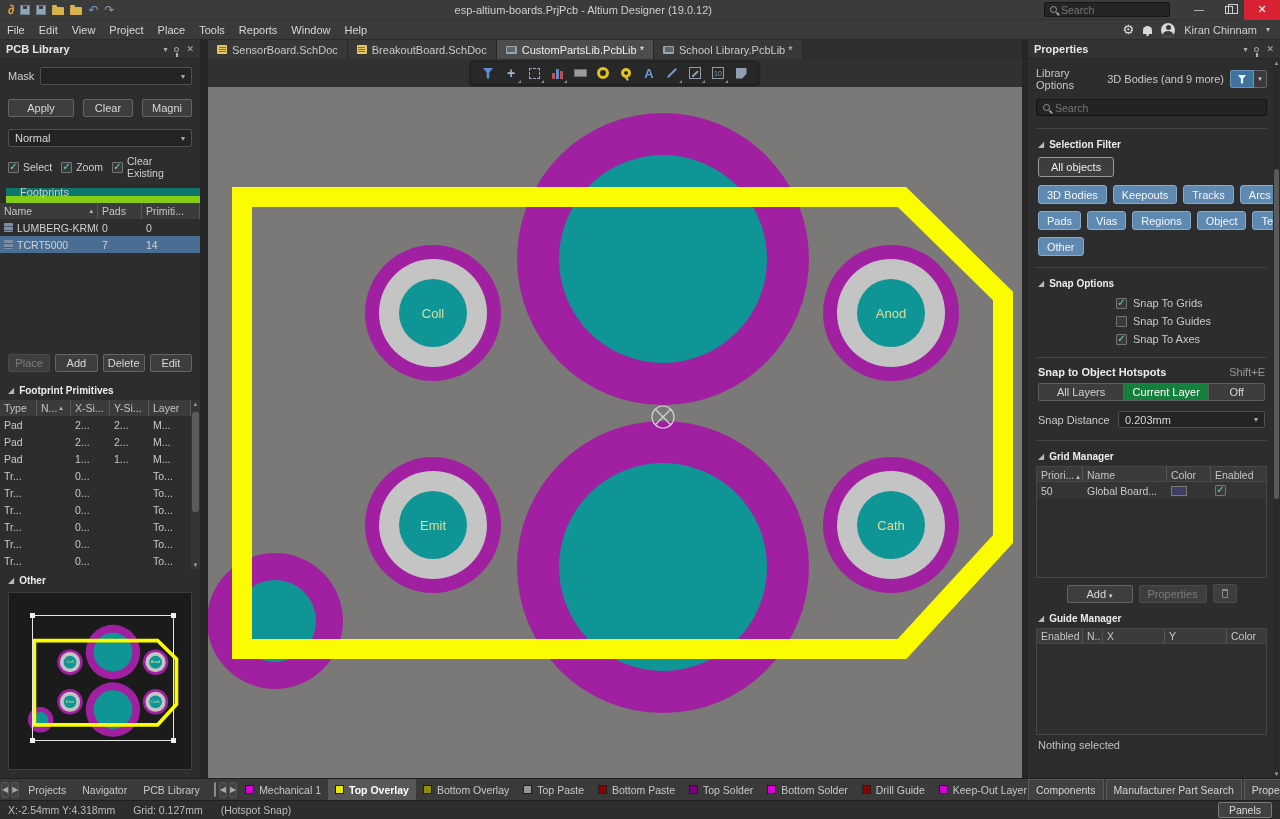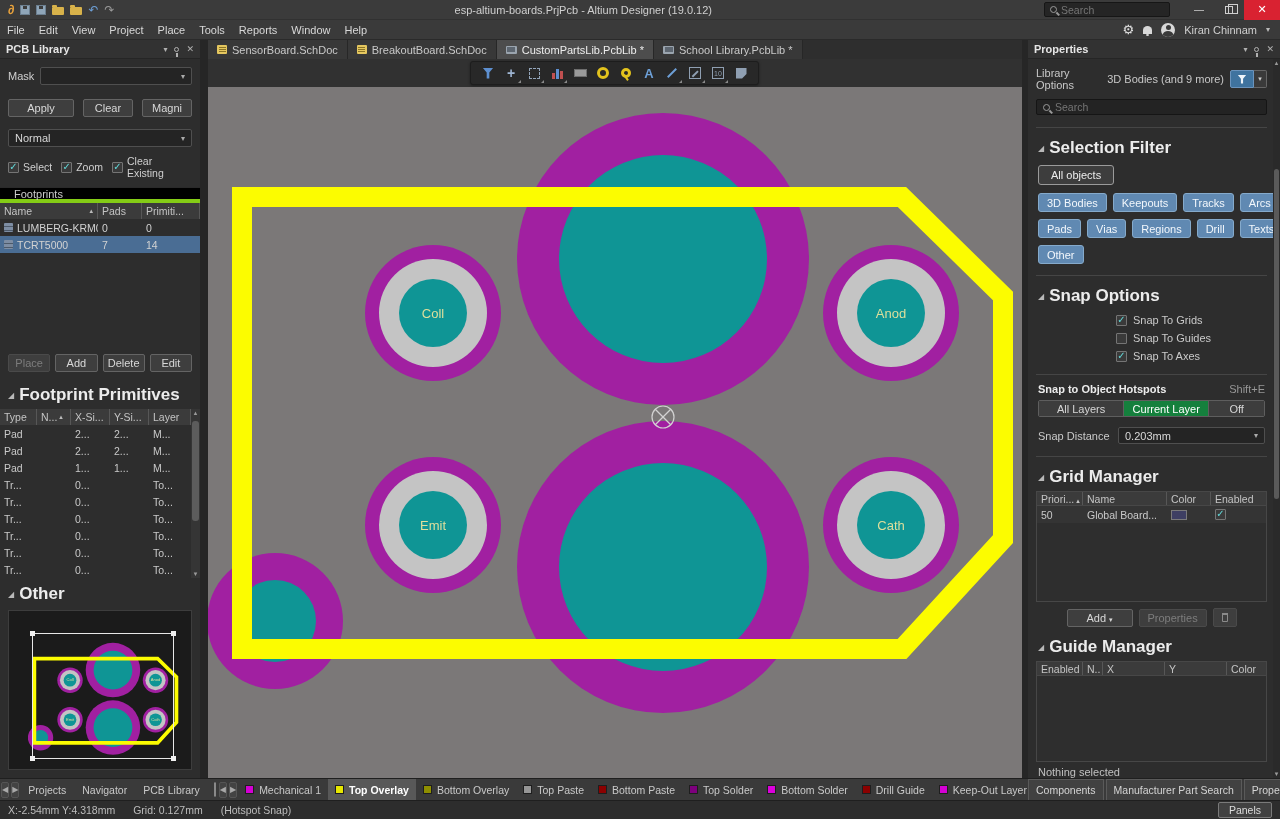--- a/index.html
+++ b/index.html
@@ -63,35 +63,35 @@
     font-family:inherit; padding:2px 8px; text-align:center; }
   .btn.disabled { color:#7d7d7d; border-color:#4a4a4a; }
   .cb { width:11px; height:11px; background:#3a3a3a; border:1px solid #757575; border-radius:1px; display:inline-flex;
     align-items:center; justify-content:center; flex:0 0 auto; }
   .cb.checked::after { content:"✓"; color:#62d8d8; font-size:10px; line-height:1; margin-top:-1px; }
   .dropdown { background:#242424; border:1px solid #4f4f4f; border-radius:2px; height:18px; display:flex;
     align-items:center; padding:0 6px; color:#d8d8d8; }
   .dropdown .dd-caret { margin-left:auto; font-size:8px; color:#aaa; }
   .sec-head { display:flex; align-items:center; gap:5px; padding:6px 8px 4px; }
   .sec-tri { color:#b8b8b8; font-size:8px; }
-  .sec-title { font-weight:bold; color:#ececec; font-size:17px; }
+  .sec-title { font-weight:bold; color:#ececec; font-size:10px; }
 
   
   .left-col { width:200px; }
   .lp-body { flex:1; display:flex; flex-direction:column; min-height:0; padding-top:6px; }
   .mask-row { display:flex; align-items:center; gap:6px; padding:2px 8px 6px; }
   .mask-row .dropdown { flex:1; }
   .apply-row { display:flex; gap:9px; padding:8px 8px 4px; }
   .apply-row .btn.apply { flex:1.5; }
   .apply-row .btn { flex:1; }
   .normal-row { padding:8px 8px 2px; }
   .checks-row { display:flex; align-items:center; gap:4px; padding:6px 8px; font-size:10.5px; color:#cfcfcf; }
   .checks-row .lbl { margin-right:5px; }
-  .list-bar { height:16px; background:#000000; color:#cccccc; display:flex; align-items:center; padding:0 14px;
-    border-top:1px solid #2a2a2a; border-bottom:4px solid #84cc16; margin-top:2px; }
+  .list-bar { height:16px; background:#0f766e; color:#cccccc; display:flex; align-items:center; padding:0 14px;
+    border-top:1px solid #2a2a2a; border-bottom:7px solid #84cc16; margin-top:2px;margin-left:6px; }
   .fp-head, .fp-row { display:grid; grid-template-columns:98px 44px 1fr; align-items:center; height:17px; font-size:10.5px; }
   .fp-head { background:#3b3b3b; color:#c4c4c4; height:16px; }
   .fp-head > div { border-right:1px solid #575757; padding:0 4px; display:flex; align-items:center; height:100%; }
   .fp-head .sort { margin-left:auto; font-size:7px; color:#bbb; }
   .fp-row > div { padding:0 4px; color:#d2d2d2; display:flex; align-items:center; gap:4px; overflow:hidden; white-space:nowrap; }
   .fp-row.selected { background:#4a6d94; }
   .fp-ico { width:9px; height:9px; flex:0 0 auto; background:linear-gradient(#7d8da3 0 3px,#4d5a6a 3px 4px,#7d8da3 4px 7px,#4d5a6a 7px 8px,#7d8da3 8px 9px); border-radius:1px; }
   .fp-list-space { flex:0 0 96px; }
   .lp-btns { display:flex; gap:5px; padding:5px 8px 7px; }
   .lp-btns .btn { flex:1; padding:2px 2px; }
@@ -621,21 +621,21 @@
         <div class="filt-row">
           <button class="filt-btn">3D Bodies</button>
           <button class="filt-btn">Keepouts</button>
           <button class="filt-btn">Tracks</button>
           <button class="filt-btn">Arcs</button>
         </div>
         <div class="filt-row">
           <button class="filt-btn">Pads</button>
           <button class="filt-btn">Vias</button>
           <button class="filt-btn">Regions</button>
-          <button class="filt-btn">Drill</button>
+          <button class="filt-btn">Object</button>
           <button class="filt-btn">Texts</button>
         </div>
         <div class="filt-row">
           <button class="filt-btn">Other</button>
         </div>
         <div class="divider"></div>
         <div class="sec-head" style="padding-left:2px">
           <span class="sec-tri">◢</span>
           <span class="sec-title">Snap Options</span>
         </div>

